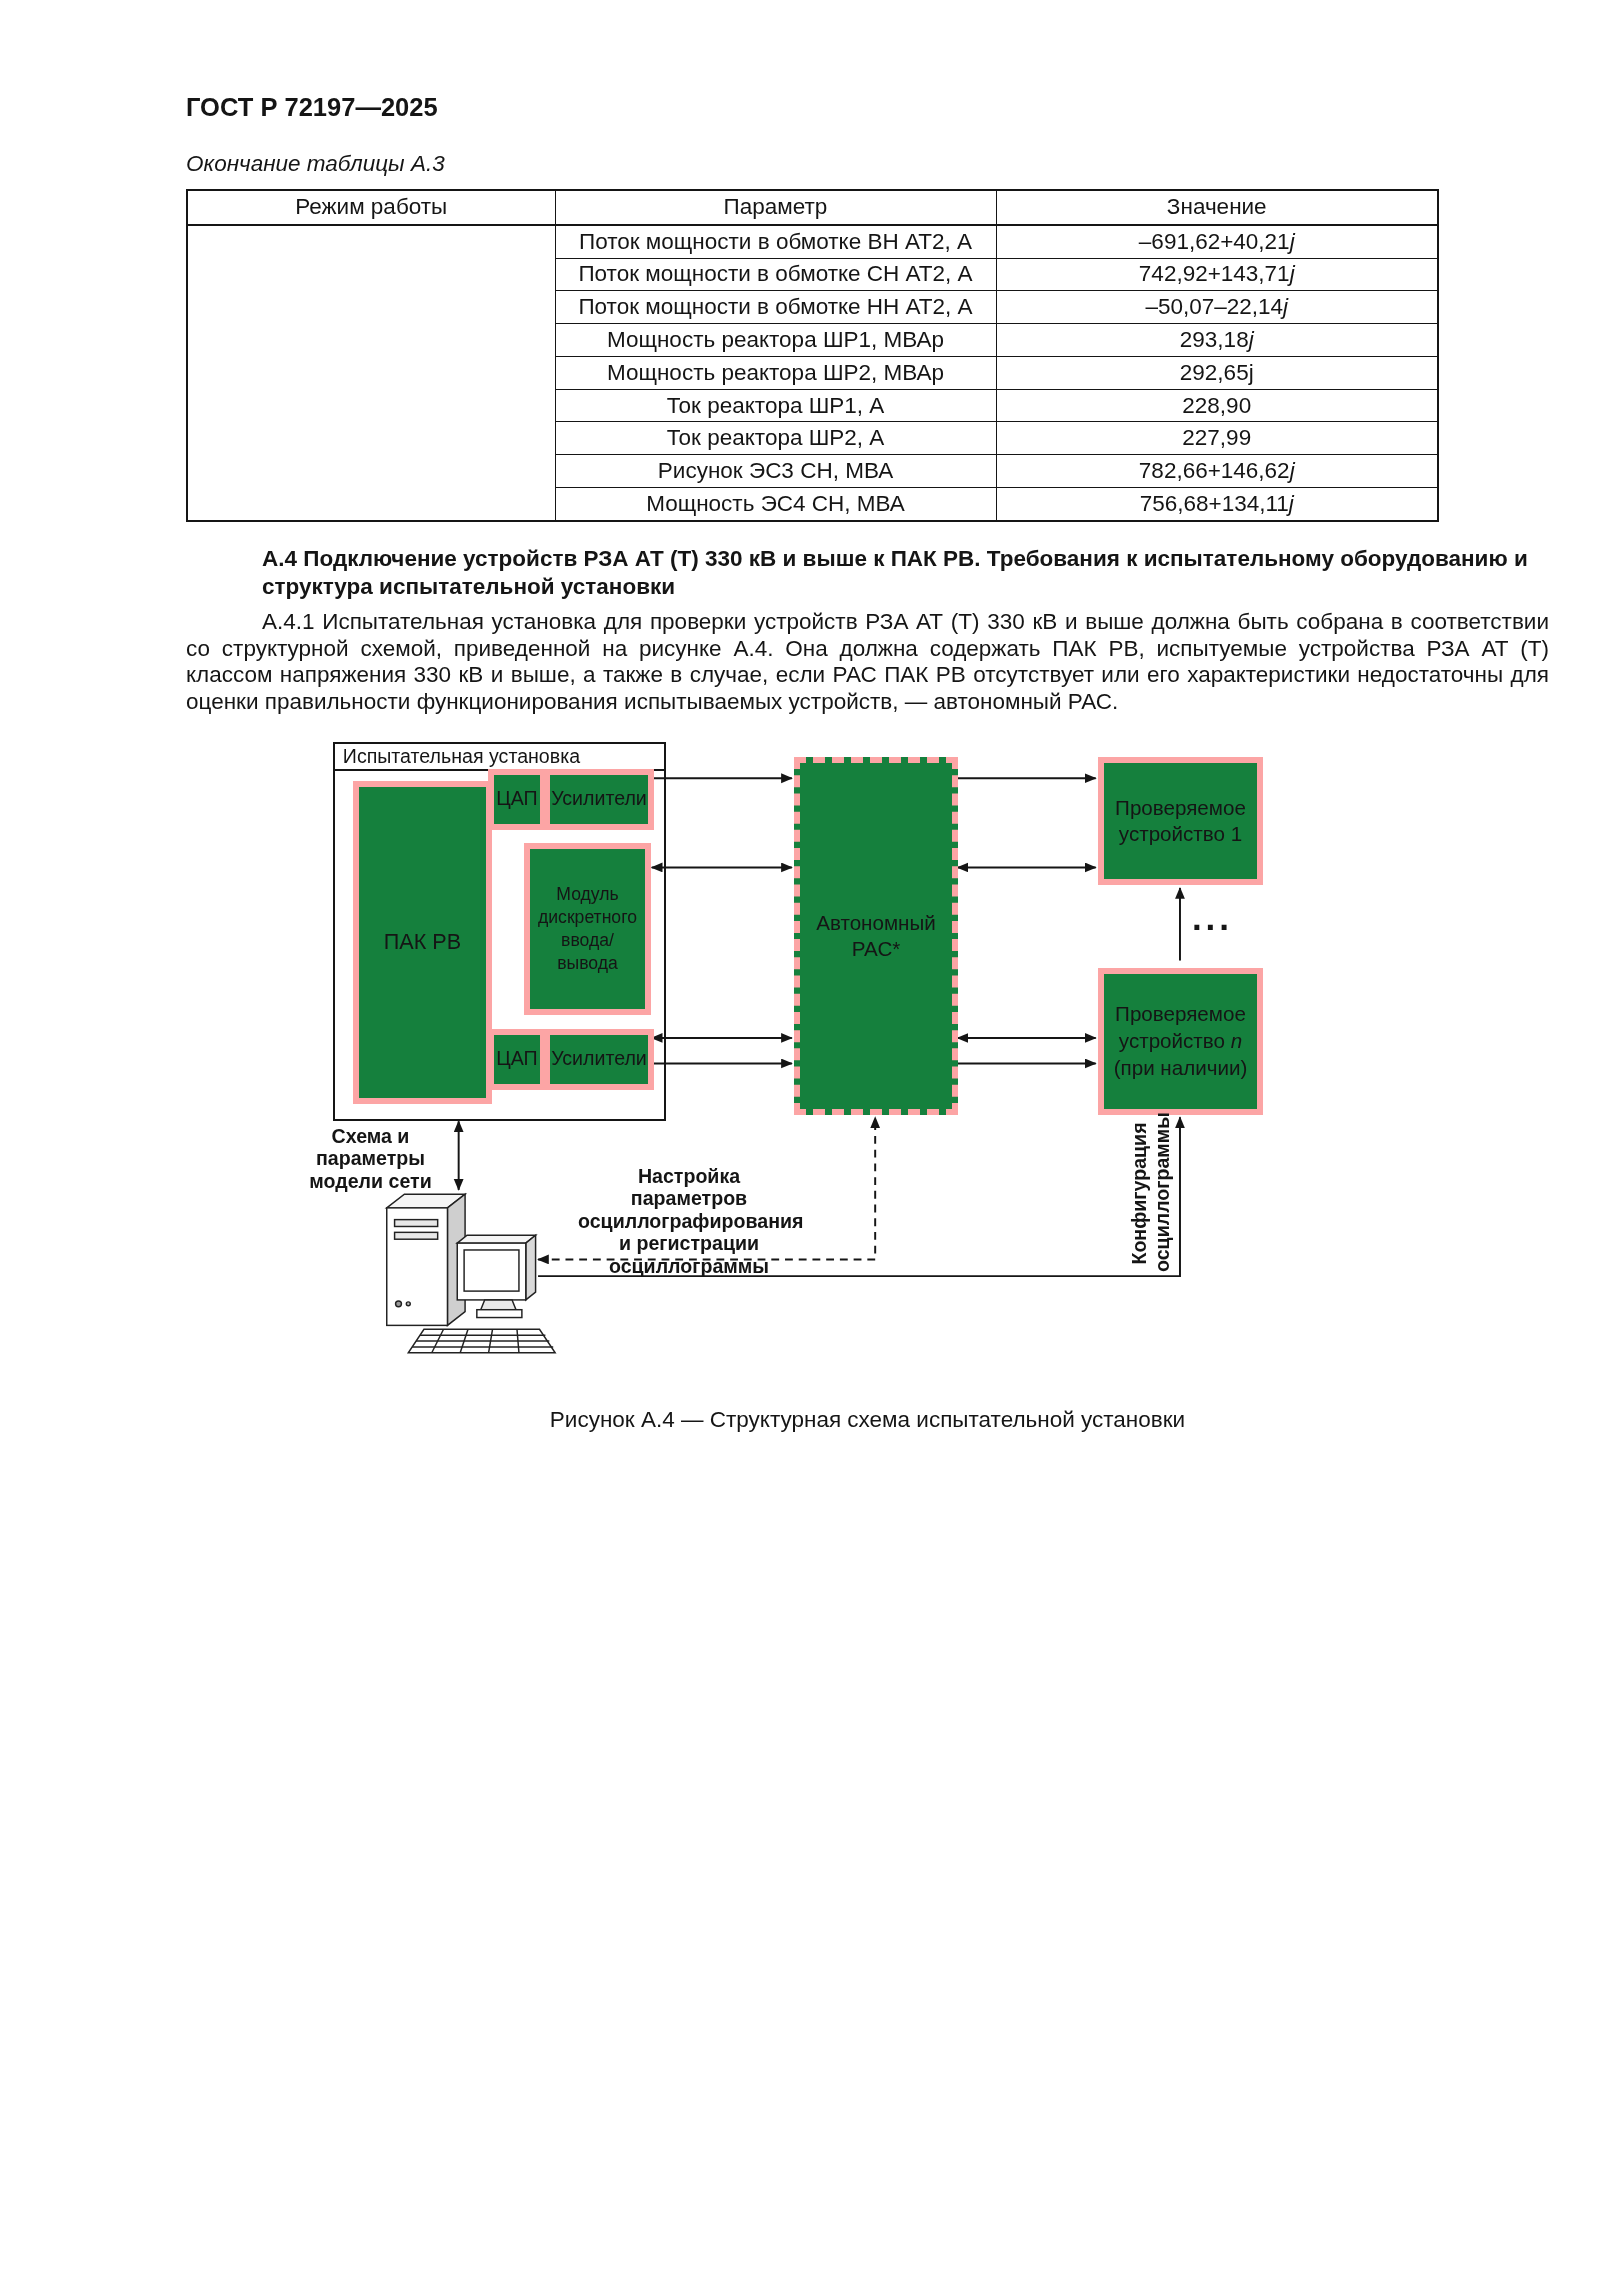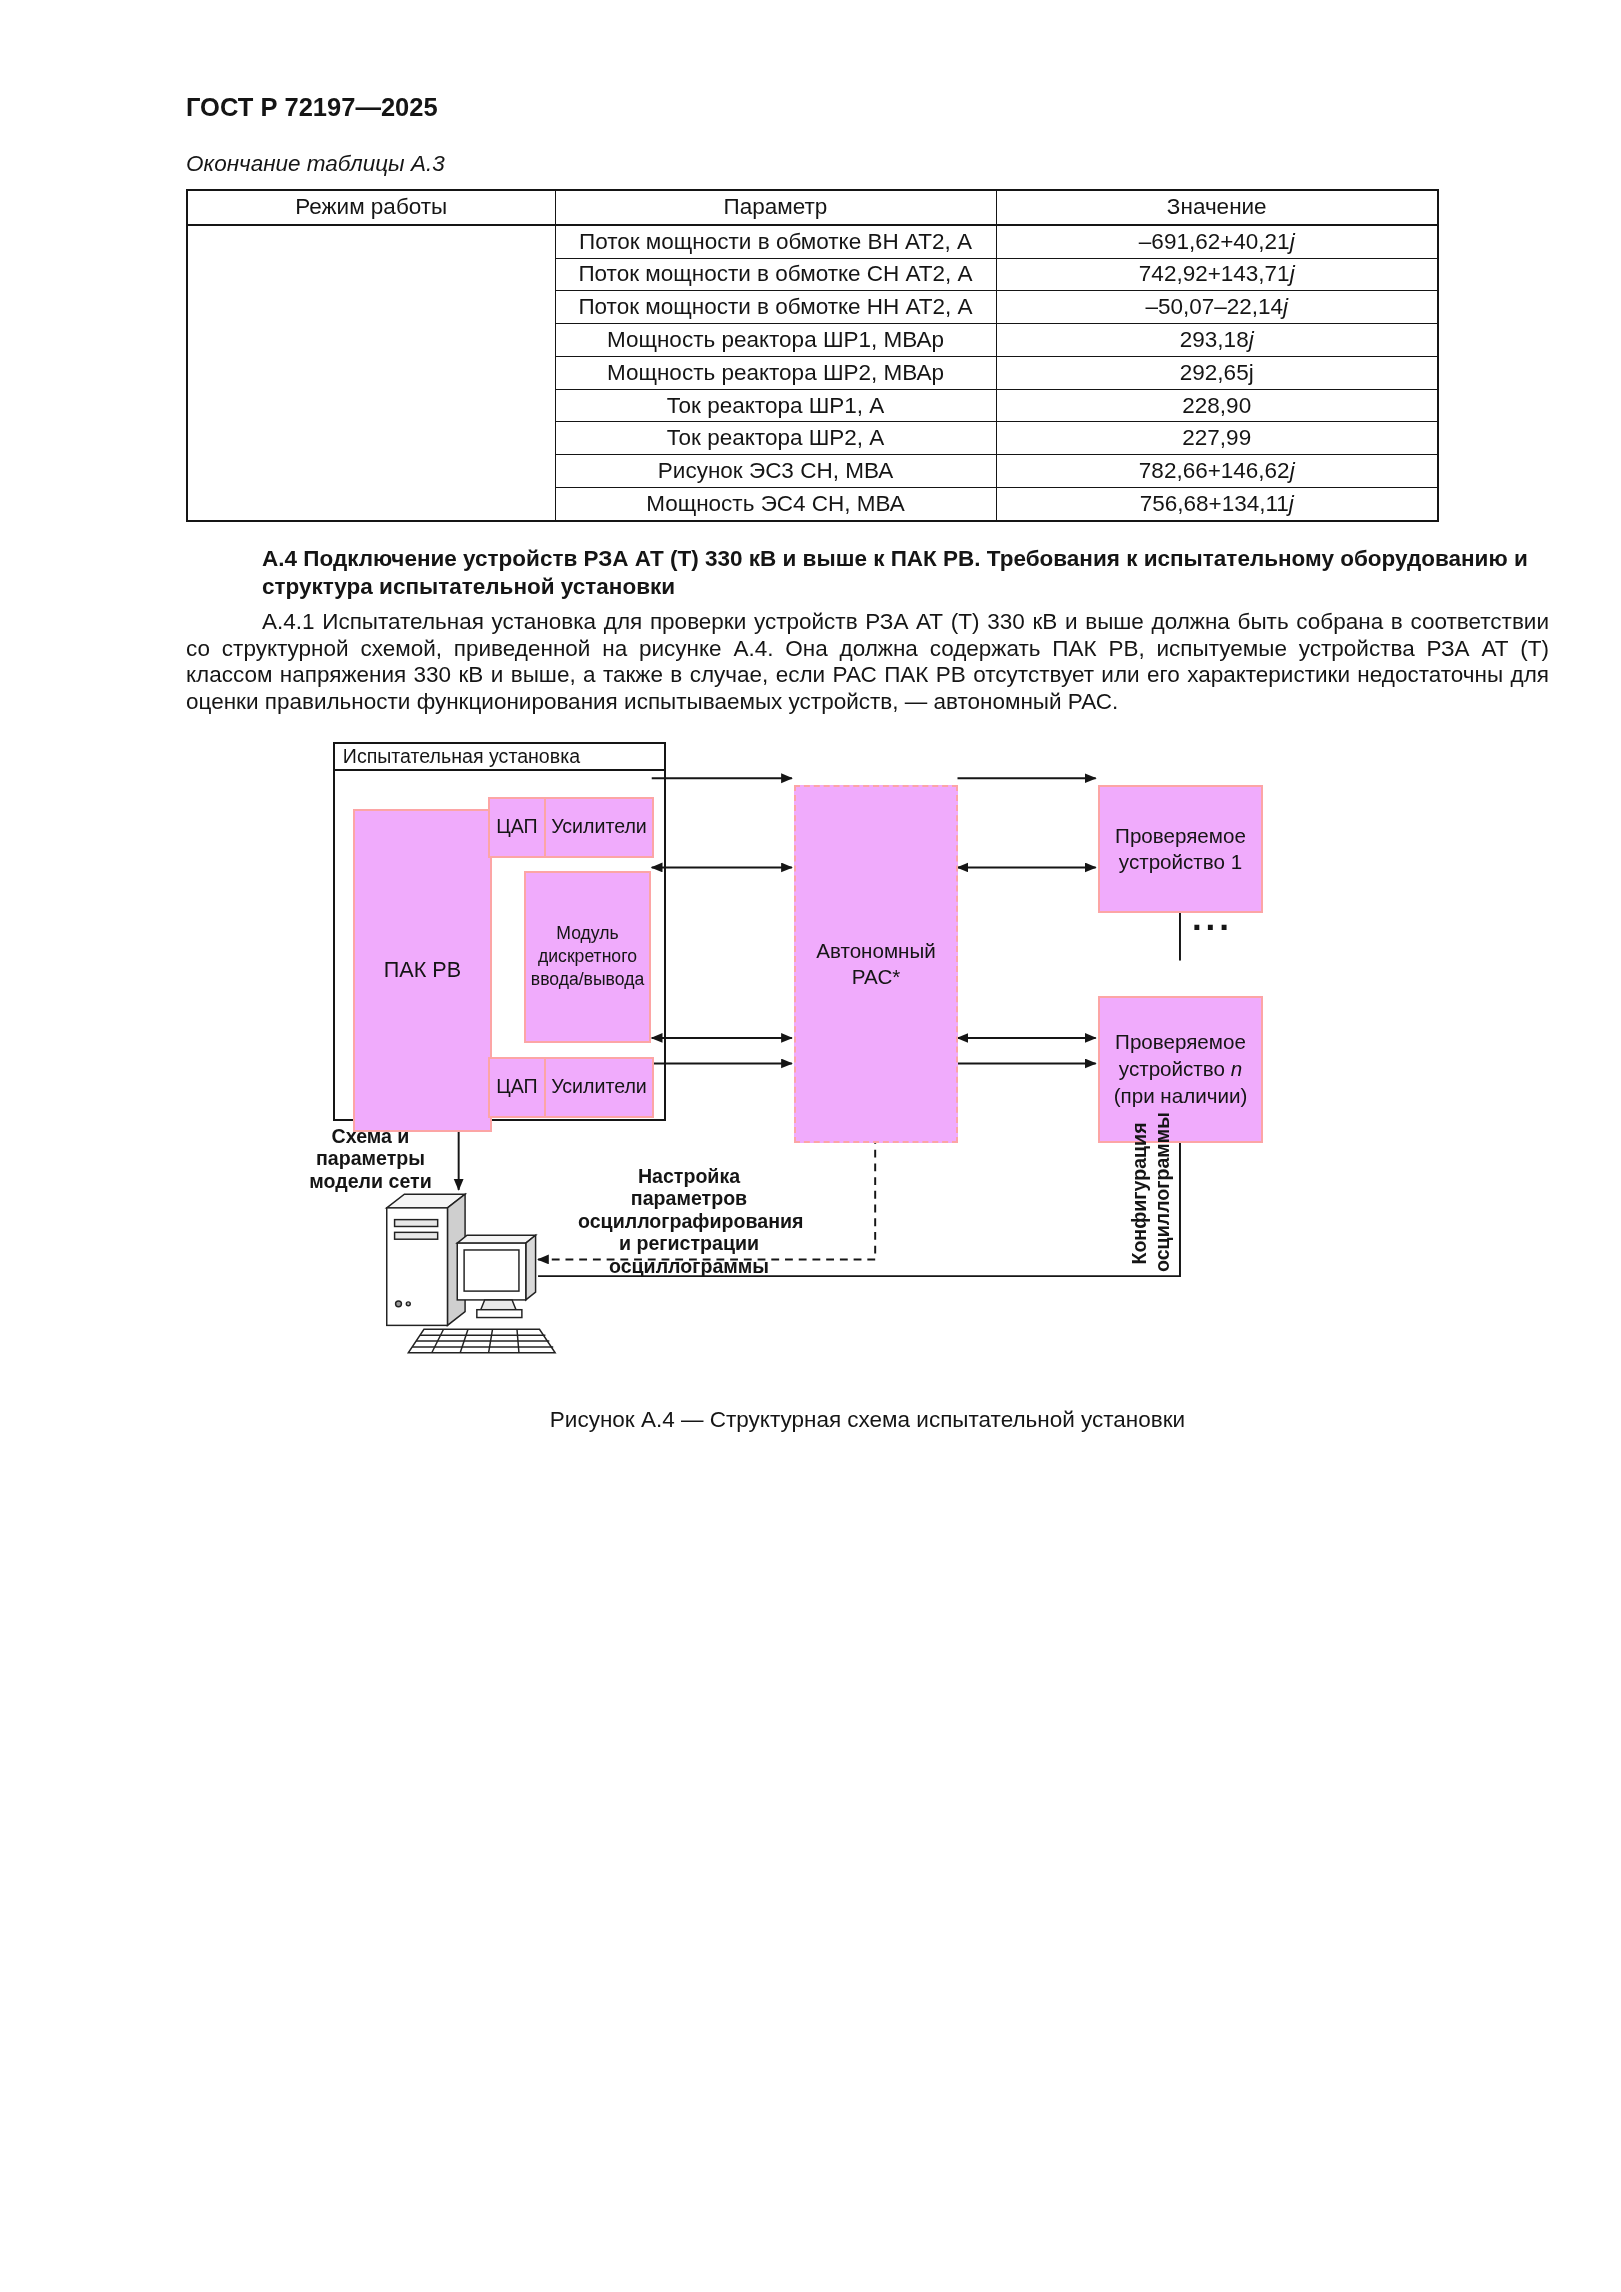--- a/index.html
+++ b/index.html
@@ -14,22 +14,22 @@
   table.data { margin-top:11.8px; width:1253px; border-collapse:collapse; border:2px solid #151515; font-size:22.5px; }
   table.data th, table.data td { border:1px solid #151515; text-align:center; vertical-align:middle; padding:2.9px 9.8px; height:32px; }
   table.data thead th { font-weight:normal; border-bottom:2.9px double #151515; height:35px; }
 
   .sec-heading { margin:23.5px 0 0 76px; font-size:22.5px; font-weight:bold; line-height:28px; }
   .body-par { margin-top:7.8px; font-size:22.5px; line-height:26.5px; text-align:justify; text-indent:76px; }
 
   .figure { position:relative; left:-186px; width:1621px; height:647px; margin-top:21.6px; }
   .connectors { position:absolute; left:0; top:0; z-index:0; }
 
-  .dbox { position:absolute; border:2px solid #fca5a5; background:#f0abfc; display:flex; align-items:center; justify-content:center;
-          text-align:center; line-height:1.3; z-index:1;margin-top:28px; }
+  .dbox { position:absolute; border:6px solid #fca5a5; background:#15803d; display:flex; align-items:center; justify-content:center;
+          text-align:center; line-height:1.3; z-index:1; }
   .outer-box { position:absolute; left:333px; top:4.9px; width:333px; height:379px; border:2px solid #151515; background:transparent; z-index:1; }
   .outer-label { height:27.4px; border-bottom:2px solid #151515; display:flex; align-items:center; padding-left:7.8px; font-size:19.6px; background:#fff; }
   .pak    { left:353px; top:44px;  width:139px; height:323px; font-size:21.6px; }
   .cap-top{ left:488px; top:32px;  width:58px;  height:61px;  font-size:19.6px; }
   .amp-top{ left:544px; top:32px;  width:110px; height:61px;  font-size:19.6px; }
   .module { left:524px; top:106px; width:127px; height:172px; font-size:17.6px; padding:3.9px; }
   .cap-bot{ left:488px; top:292px; width:58px;  height:61px;  font-size:19.6px; }
   .amp-bot{ left:544px; top:292px; width:110px; height:61px;  font-size:19.6px; }
   .ras    { left:794px; top:20.6px;  width:164px; height:358px; border-style:dashed; font-size:20.6px; }
   .dev1   { left:1098px; top:20.6px;  width:165px; height:128px; font-size:20.6px; }

